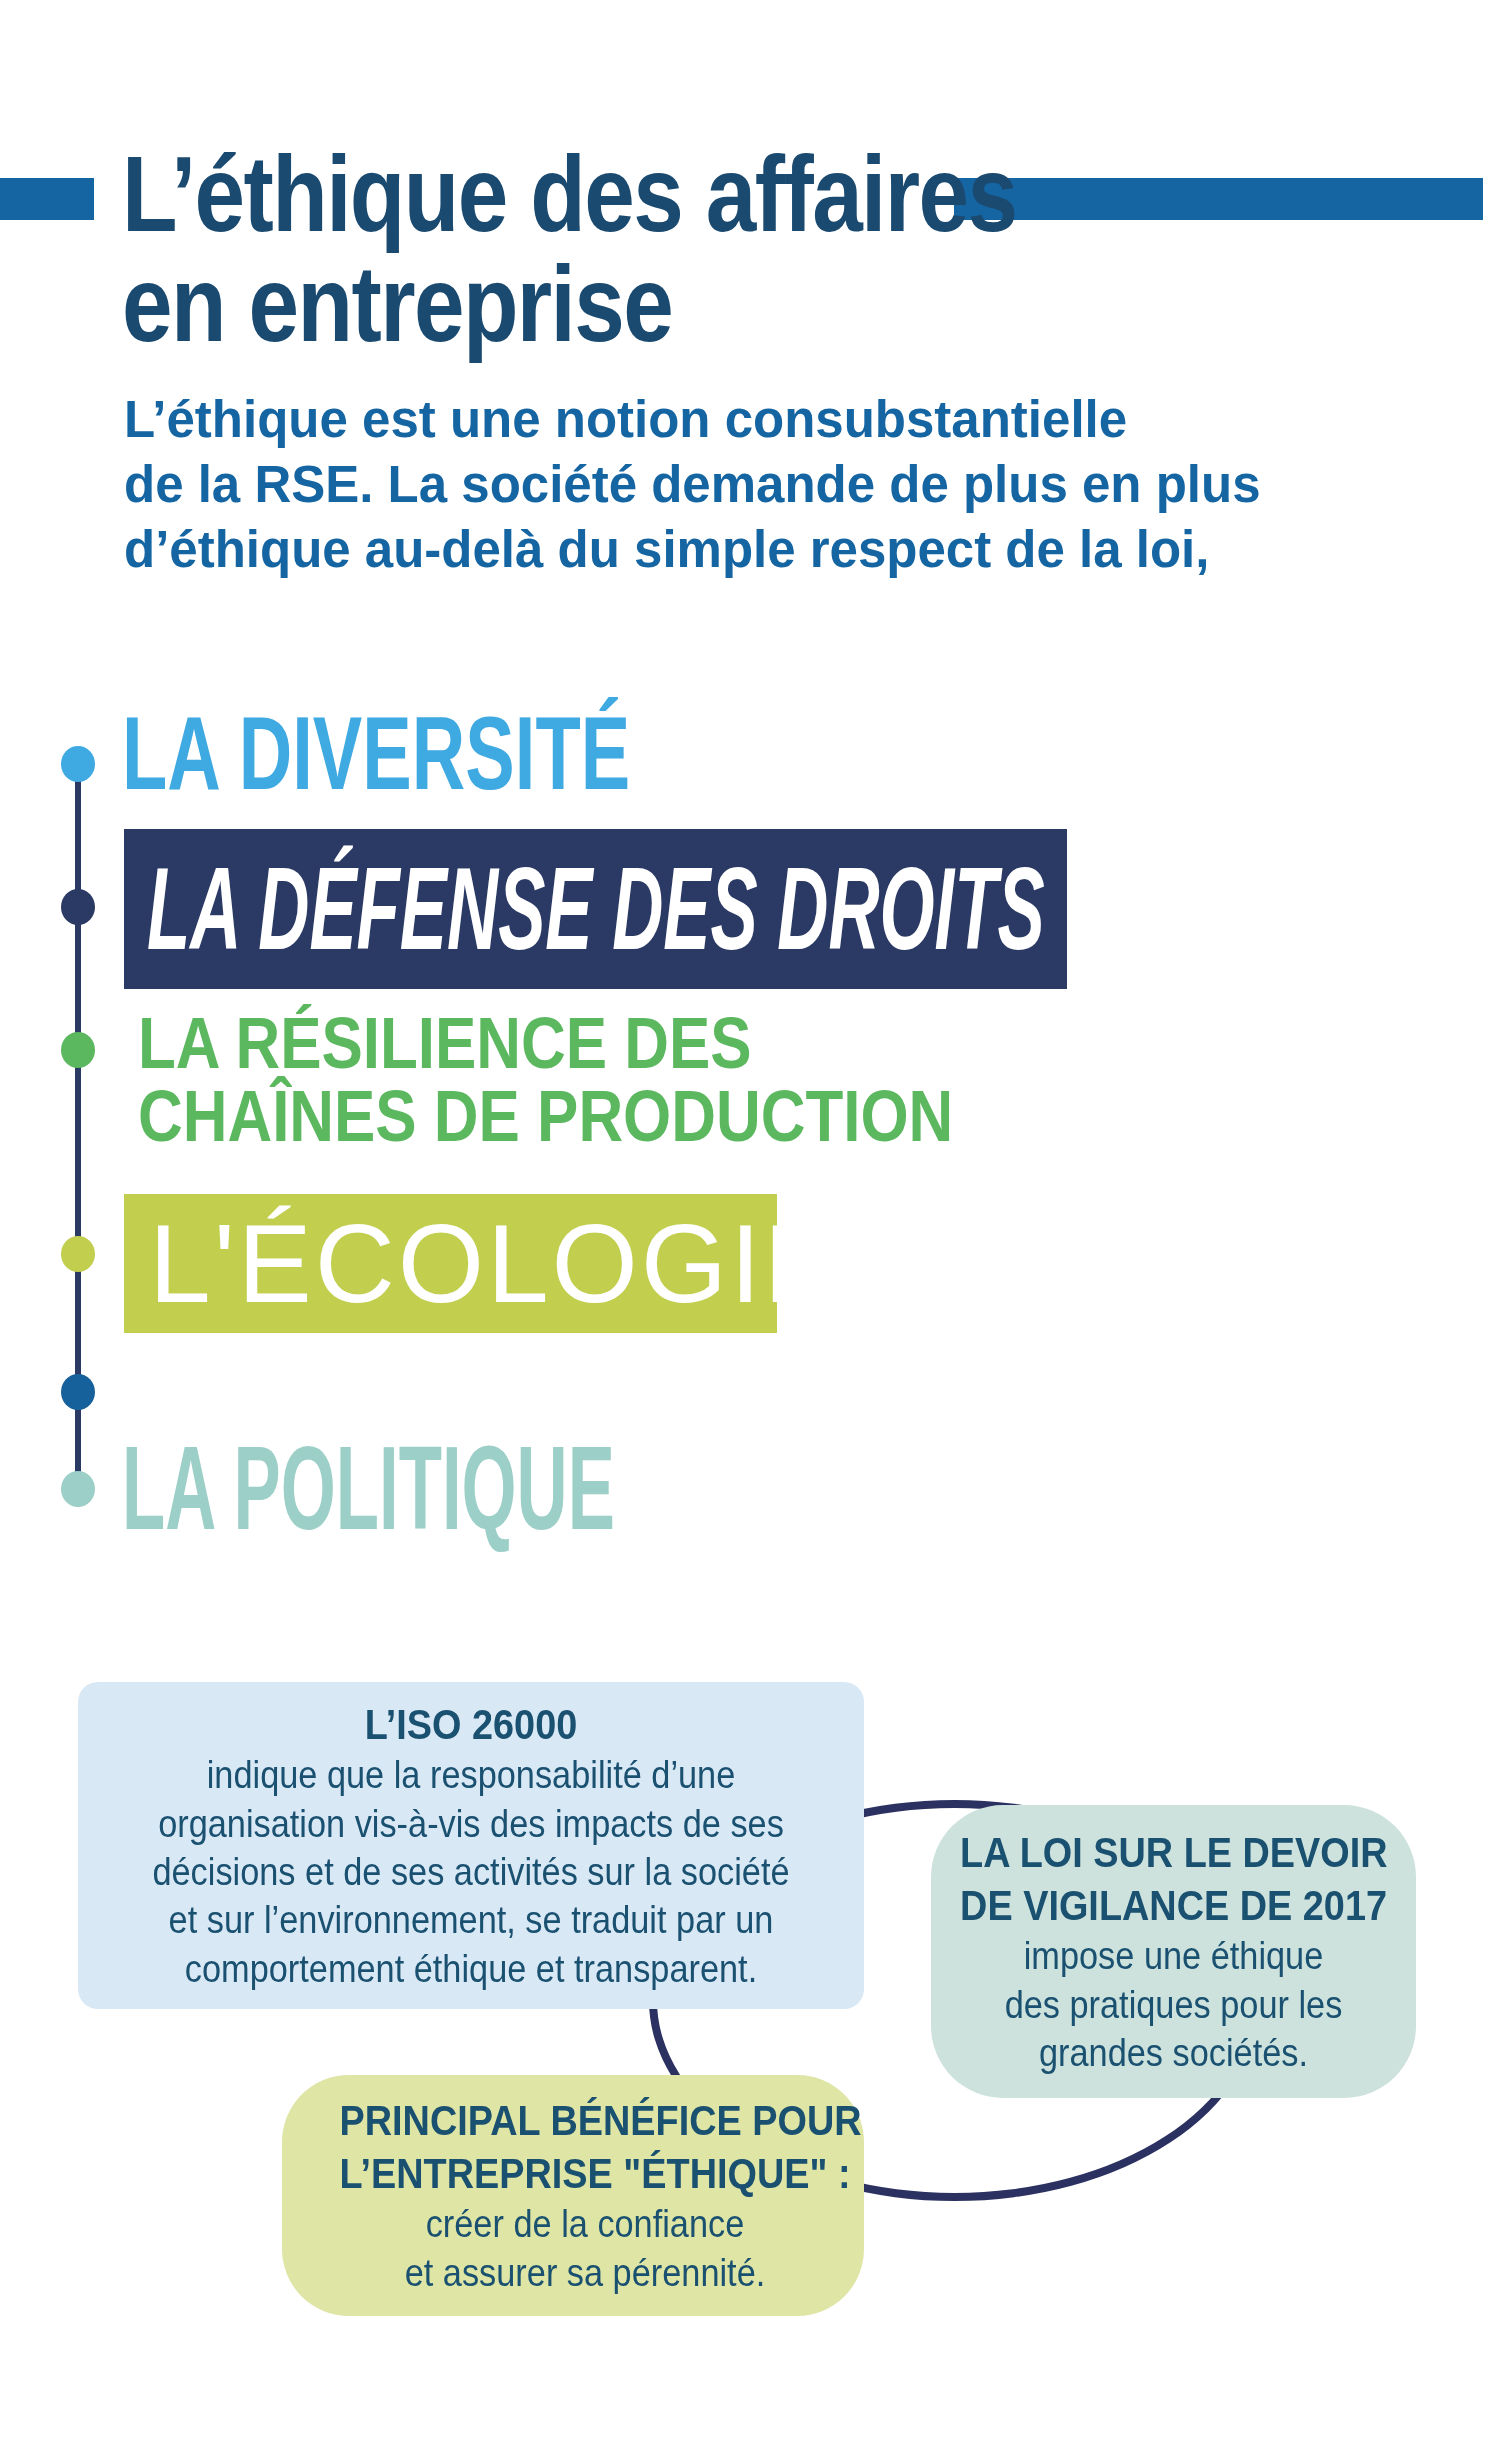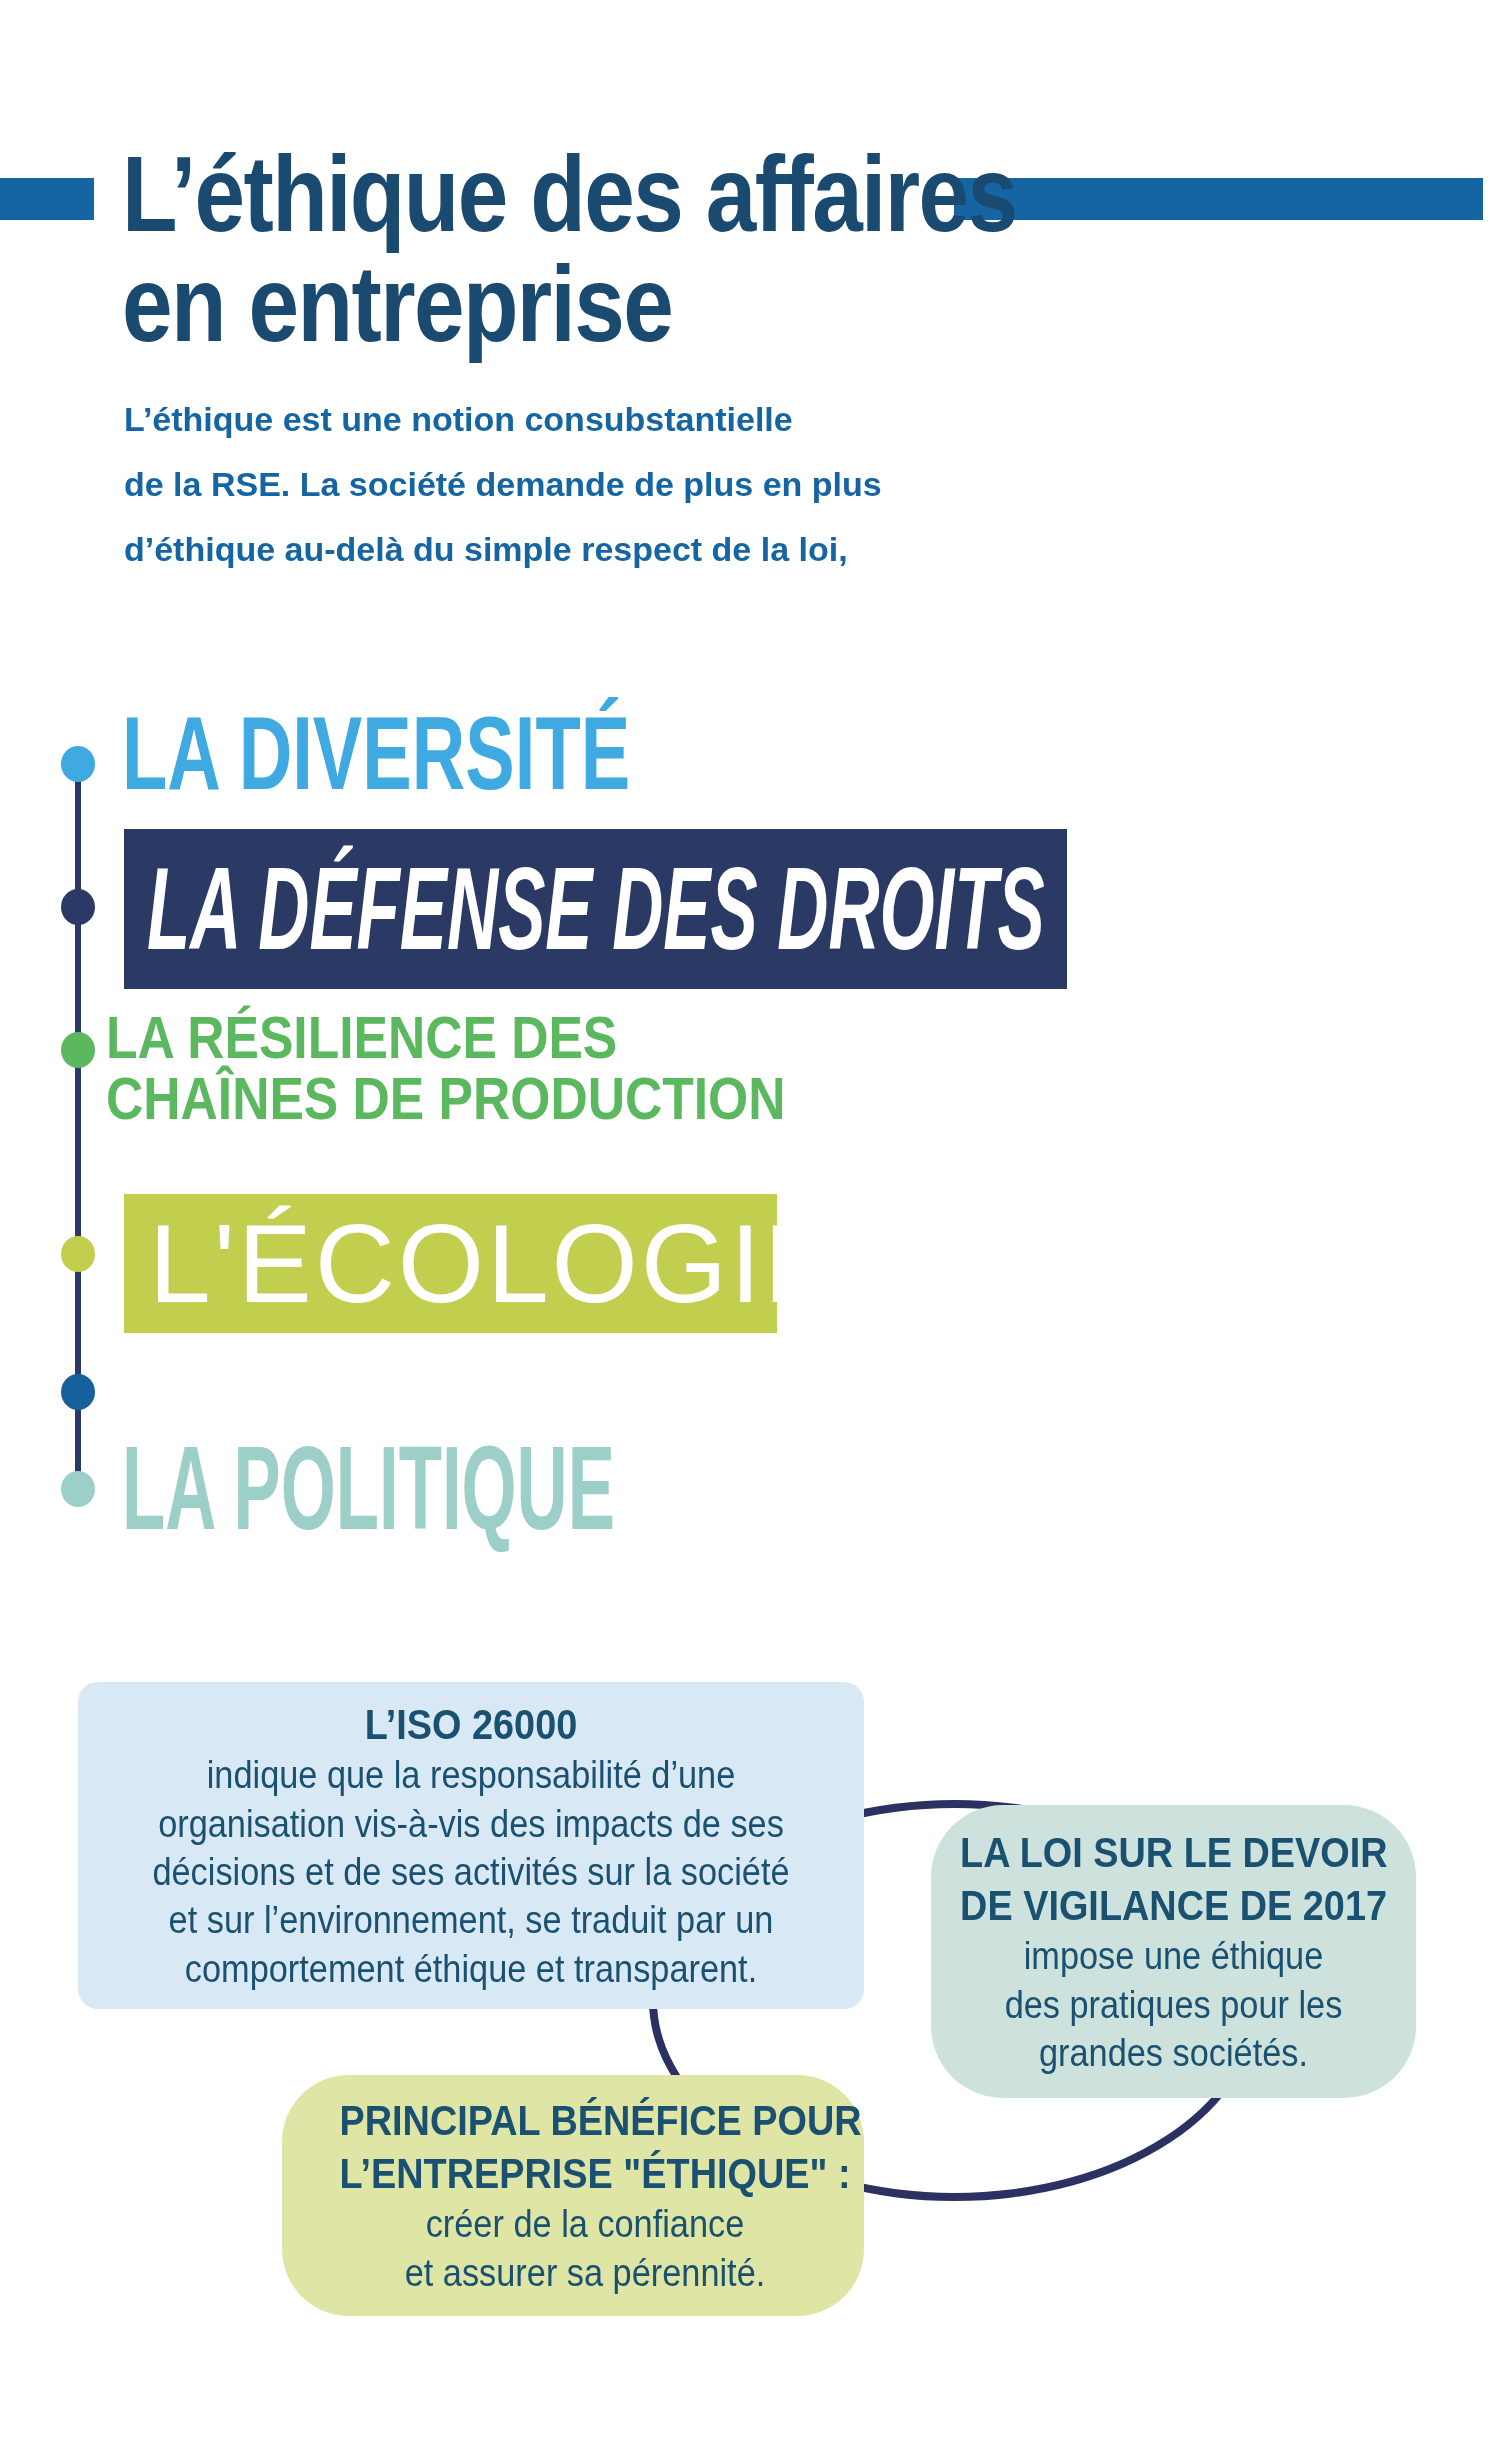--- a/index.html
+++ b/index.html
@@ -12,34 +12,34 @@
   .cond-center{display:inline-block;transform-origin:center center;white-space:nowrap;}
 
   
   .bar{position:absolute;top:178px;height:42px;}
   .bar-left{left:0;width:94px;}
   .bar-right{left:954px;width:529px;}
   .title{position:absolute;left:122px;top:139px;font-size:107px;font-weight:700;line-height:1.03;letter-spacing:-1.9px;}
   .title .cond{transform:scaleX(0.85);}
 
   
-  .intro{position:absolute;left:124px;top:387px;font-size:34px;font-weight:700;line-height:65px;}
+  .intro{position:absolute;left:124px;top:387px;font-size:51px;font-weight:700;line-height:65px;}
 
   
   .rail{position:absolute;left:75px;top:764px;width:5.7px;height:726px;}
   .dot{position:absolute;left:61px;width:34px;height:36px;border-radius:50%;}
 
   
   .tl-item{position:absolute;white-space:nowrap;font-weight:700;line-height:1;}
   .item-diversite{left:122px;top:702px;font-size:103px;}
   .item-diversite .cond{transform:scaleX(0.72);}
   .box-defense{position:absolute;left:124px;top:829px;width:943px;height:160px;
     display:flex;align-items:center;justify-content:center;font-size:116px;font-weight:700;font-style:italic;}
   .box-defense .cond-center{transform:scaleX(0.61);}
-  .item-resilience{left:106px;top:1007px;font-size:60px;line-height:1.02;}
+  .item-resilience{left:138px;top:1007px;font-size:72px;line-height:1.02;}
   .item-resilience .cond{transform:scaleX(0.86);}
   .box-ecologie{position:absolute;left:124px;top:1194px;width:653px;height:139px;
     display:flex;align-items:center;font-size:111px;font-weight:400;padding-left:25px;
     box-sizing:border-box;letter-spacing:2.9px;white-space:nowrap;}
   .item-morale{left:122px;top:1336px;font-size:99px;}
   .item-morale .cond{transform:scaleX(0.78);}
   .item-politique{left:122px;top:1429px;font-size:118px;}
   .item-politique .cond{transform:scaleX(0.60);}
 
   

